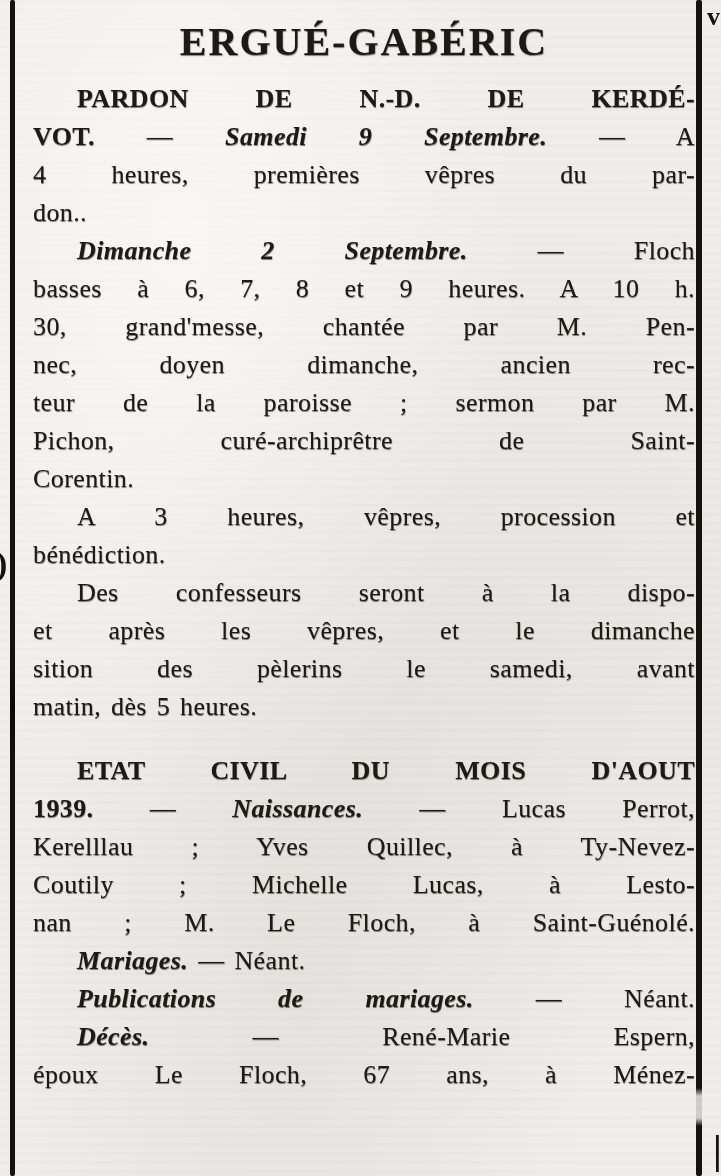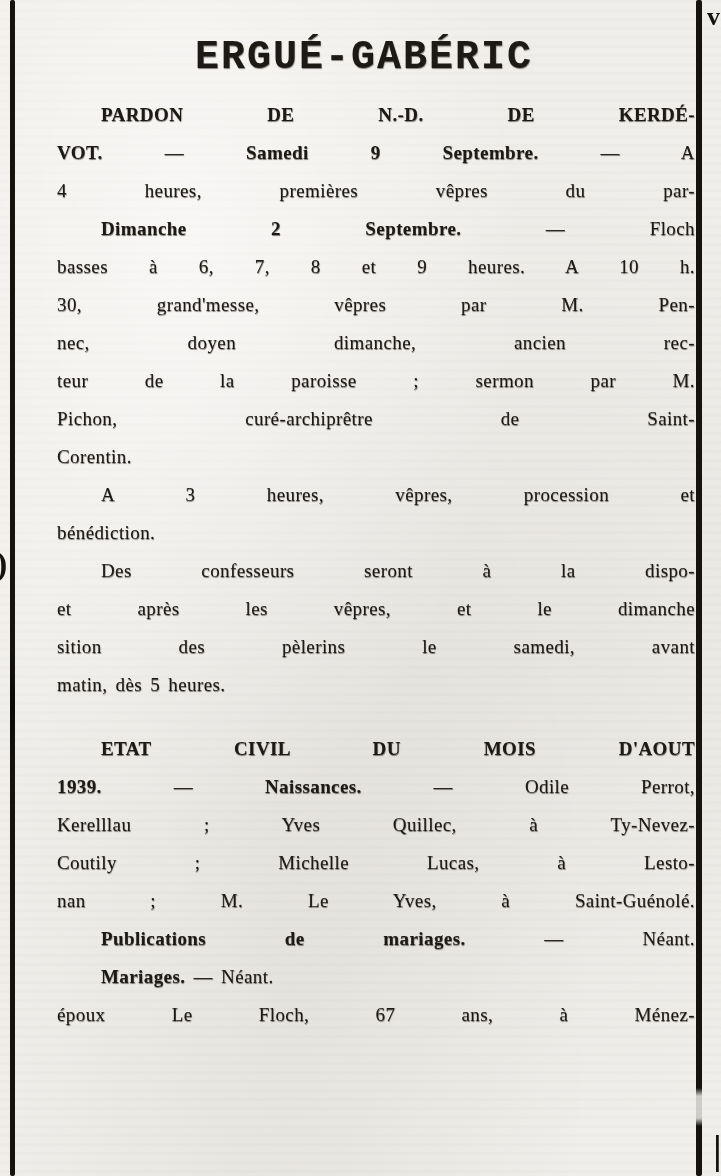--- a/index.html
+++ b/index.html
@@ -26,40 +26,39 @@
   .rule-right{
     left:696px;width:6px;
     background:linear-gradient(to bottom,
       #16130f 0 1088px, rgba(22,19,15,0.15) 1096px 1118px, #16130f 1126px 100%);
     border-radius:2px;
   }
   .content{
     position:absolute;left:33px;top:16px;width:662px;
   }
   .headline{
-    font-family:Liberation Mono, monospace;
+    font-family:Liberation Serif, serif;
     font-weight:700;font-size:40px;line-height:48px;
     text-align:center;letter-spacing:2px;
-    margin:18px 0 14px 0;
+    margin:2px 0 14px 0;
     text-shadow:0.5px 0.8px 1px rgba(20,15,10,0.5);
   }
   .para{margin:0;}
   .para.gap{margin-top:26px;}
   .line{
-    font-size:19px;line-height:38px;height:38px;
+    font-size:26px;line-height:38px;height:38px;
     letter-spacing:0.4px;word-spacing:3px;
     text-align:justify;text-align-last:justify;
     white-space:nowrap;
     text-shadow:0.4px 0.7px 0.8px rgba(25,18,12,0.55);
-    margin-left:24px;
   }
   .line.endline{text-align-last:left;}
   .line.indent{padding-left:44px;}
   .seg-b{font-weight:700;}
-  .seg-bi{font-weight:700;}
+  .seg-bi{font-weight:700;font-style:italic;}
   .artifact{
     position:absolute;color:#16130f;font-weight:700;
     font-family:"Liberation Serif", serif;
   }
   .artifact.tr{left:707px;top:2px;font-size:26px;}
   .artifact.lm{left:-4px;top:545px;font-size:34px;}
   .artifact.br{left:713px;top:1126px;font-size:40px;letter-spacing:-2px;}
 </style>
 </head>
 <body>
@@ -72,51 +71,53 @@
   <span class="artifact lm">)</span>
   <span class="artifact br">|</span>
 
   <div class="content">
     <div class="headline">ERGUÉ-GABÉRIC</div>
     <div>
         <div class="para">
           <div class="line indent"><span class="seg-b">PARDON DE N.-D. DE KERDÉ-</span></div>
           <div class="line"><span class="seg-b">VOT. </span><span class="seg">— </span><span class="seg-bi">Samedi 9 Septembre. </span><span class="seg">— A</span></div>
           <div class="line"><span class="seg">4 heures, premières vêpres du par-</span></div>
+          <div class="line endline"><span class="seg">don..</span></div>
         </div>
         <div class="para">
           <div class="line indent"><span class="seg-bi">Dimanche 2 Septembre. </span><span class="seg">— Floch</span></div>
           <div class="line"><span class="seg">basses à 6, 7, 8 et 9 heures. A 10 h.</span></div>
-          <div class="line"><span class="seg">30, grand'messe, vêpres par M. Pen-</span></div>
+          <div class="line"><span class="seg">30, grand'messe, chantée par M. Pen-</span></div>
           <div class="line"><span class="seg">nec, doyen dimanche, ancien rec-</span></div>
           <div class="line"><span class="seg">teur de la paroisse ; sermon par M.</span></div>
           <div class="line"><span class="seg">Pichon, curé-archiprêtre de Saint-</span></div>
           <div class="line endline"><span class="seg">Corentin.</span></div>
         </div>
         <div class="para">
           <div class="line indent"><span class="seg">A 3 heures, vêpres, procession et</span></div>
           <div class="line endline"><span class="seg">bénédiction.</span></div>
         </div>
         <div class="para">
           <div class="line indent"><span class="seg">Des confesseurs seront à la dispo-</span></div>
           <div class="line"><span class="seg">et après les vêpres, et le dimanche</span></div>
           <div class="line"><span class="seg">sition des pèlerins le samedi, avant</span></div>
           <div class="line endline"><span class="seg">matin, dès 5 heures.</span></div>
         </div>
         <div class="para gap">
           <div class="line indent"><span class="seg-b">ETAT CIVIL DU MOIS D'AOUT</span></div>
-          <div class="line"><span class="seg-b">1939. </span><span class="seg">— </span><span class="seg-bi">Naissances. </span><span class="seg">— Odile Perrot,</span></div>
+          <div class="line"><span class="seg-b">1939. </span><span class="seg">— </span><span class="seg-bi">Naissances. </span><span class="seg">— Lucas Perrot,</span></div>
           <div class="line"><span class="seg">Kerelllau ; Yves Quillec, à Ty-Nevez-</span></div>
           <div class="line"><span class="seg">Coutily ; Michelle Lucas, à Lesto-</span></div>
-          <div class="line"><span class="seg">nan ; M. Le Yves, à Saint-Guénolé.</span></div>
+          <div class="line"><span class="seg">nan ; M. Le Floch, à Saint-Guénolé.</span></div>
+        </div>
+        <div class="para">
+          <div class="line endline indent"><span class="seg-bi">Mariages. </span><span class="seg">— Néant.</span></div>
         </div>
         <div class="para">
           <div class="line indent"><span class="seg-bi">Publications de mariages. </span><span class="seg">— Néant.</span></div>
         </div>
         <div class="para">
-          <div class="line endline indent"><span class="seg-bi">Mariages. </span><span class="seg">— Néant.</span></div>
-        </div>
-        <div class="para">
+          <div class="line indent"><span class="seg-bi">Décès. </span><span class="seg">— René-Marie Espern,</span></div>
           <div class="line"><span class="seg">époux Le Floch, 67 ans, à Ménez-</span></div>
         </div>
       </div>
   </div>
 </div>
 
 </body></html>

